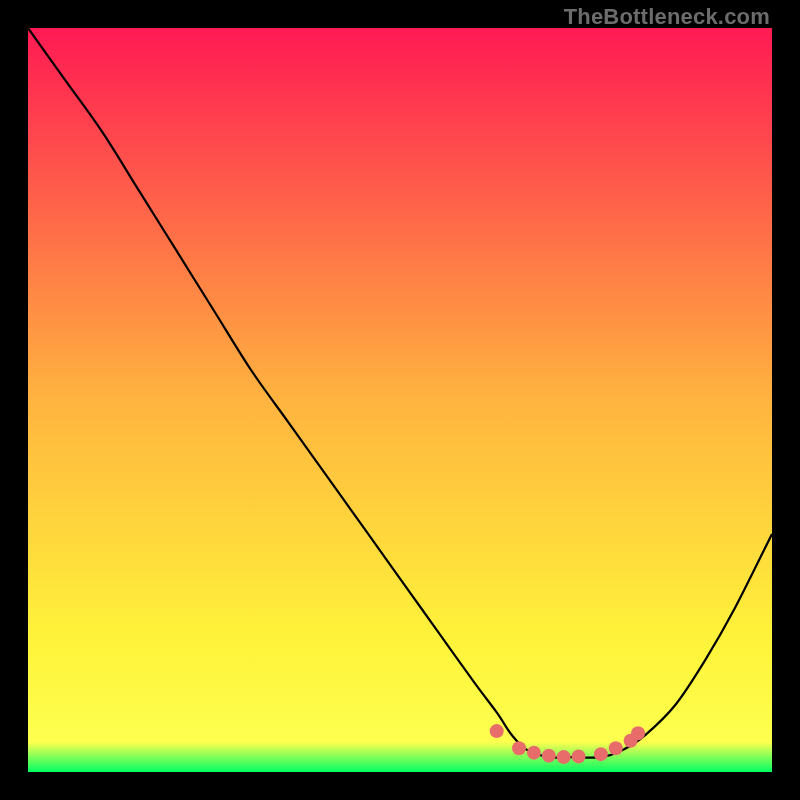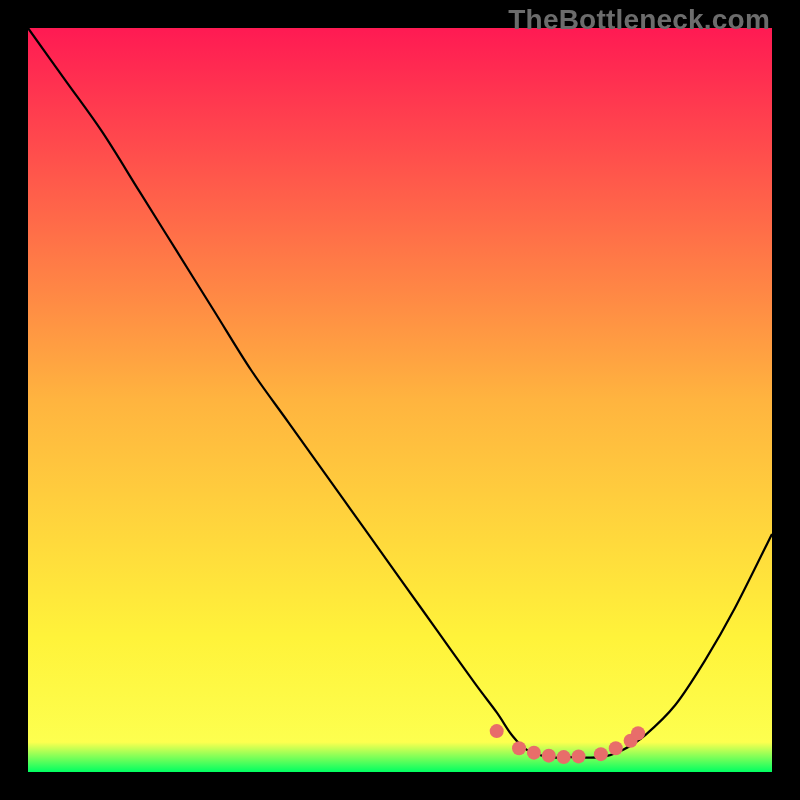--- a/index.html
+++ b/index.html
@@ -18,21 +18,21 @@
     top: 28px;
     width: 744px;
     height: 744px;
     overflow: hidden;
   }
   .watermark {
     position: absolute;
     top: 4px;
     right: 30px;
     color: #6c6c6c;
-    font-size: 28px;
+    font-size: 22px;
     font-weight: bold;
     letter-spacing: 0.2px;
     z-index: 10;
     user-select: none;
   }
   svg {
     display: block;
   }
 </style>
 </head>

